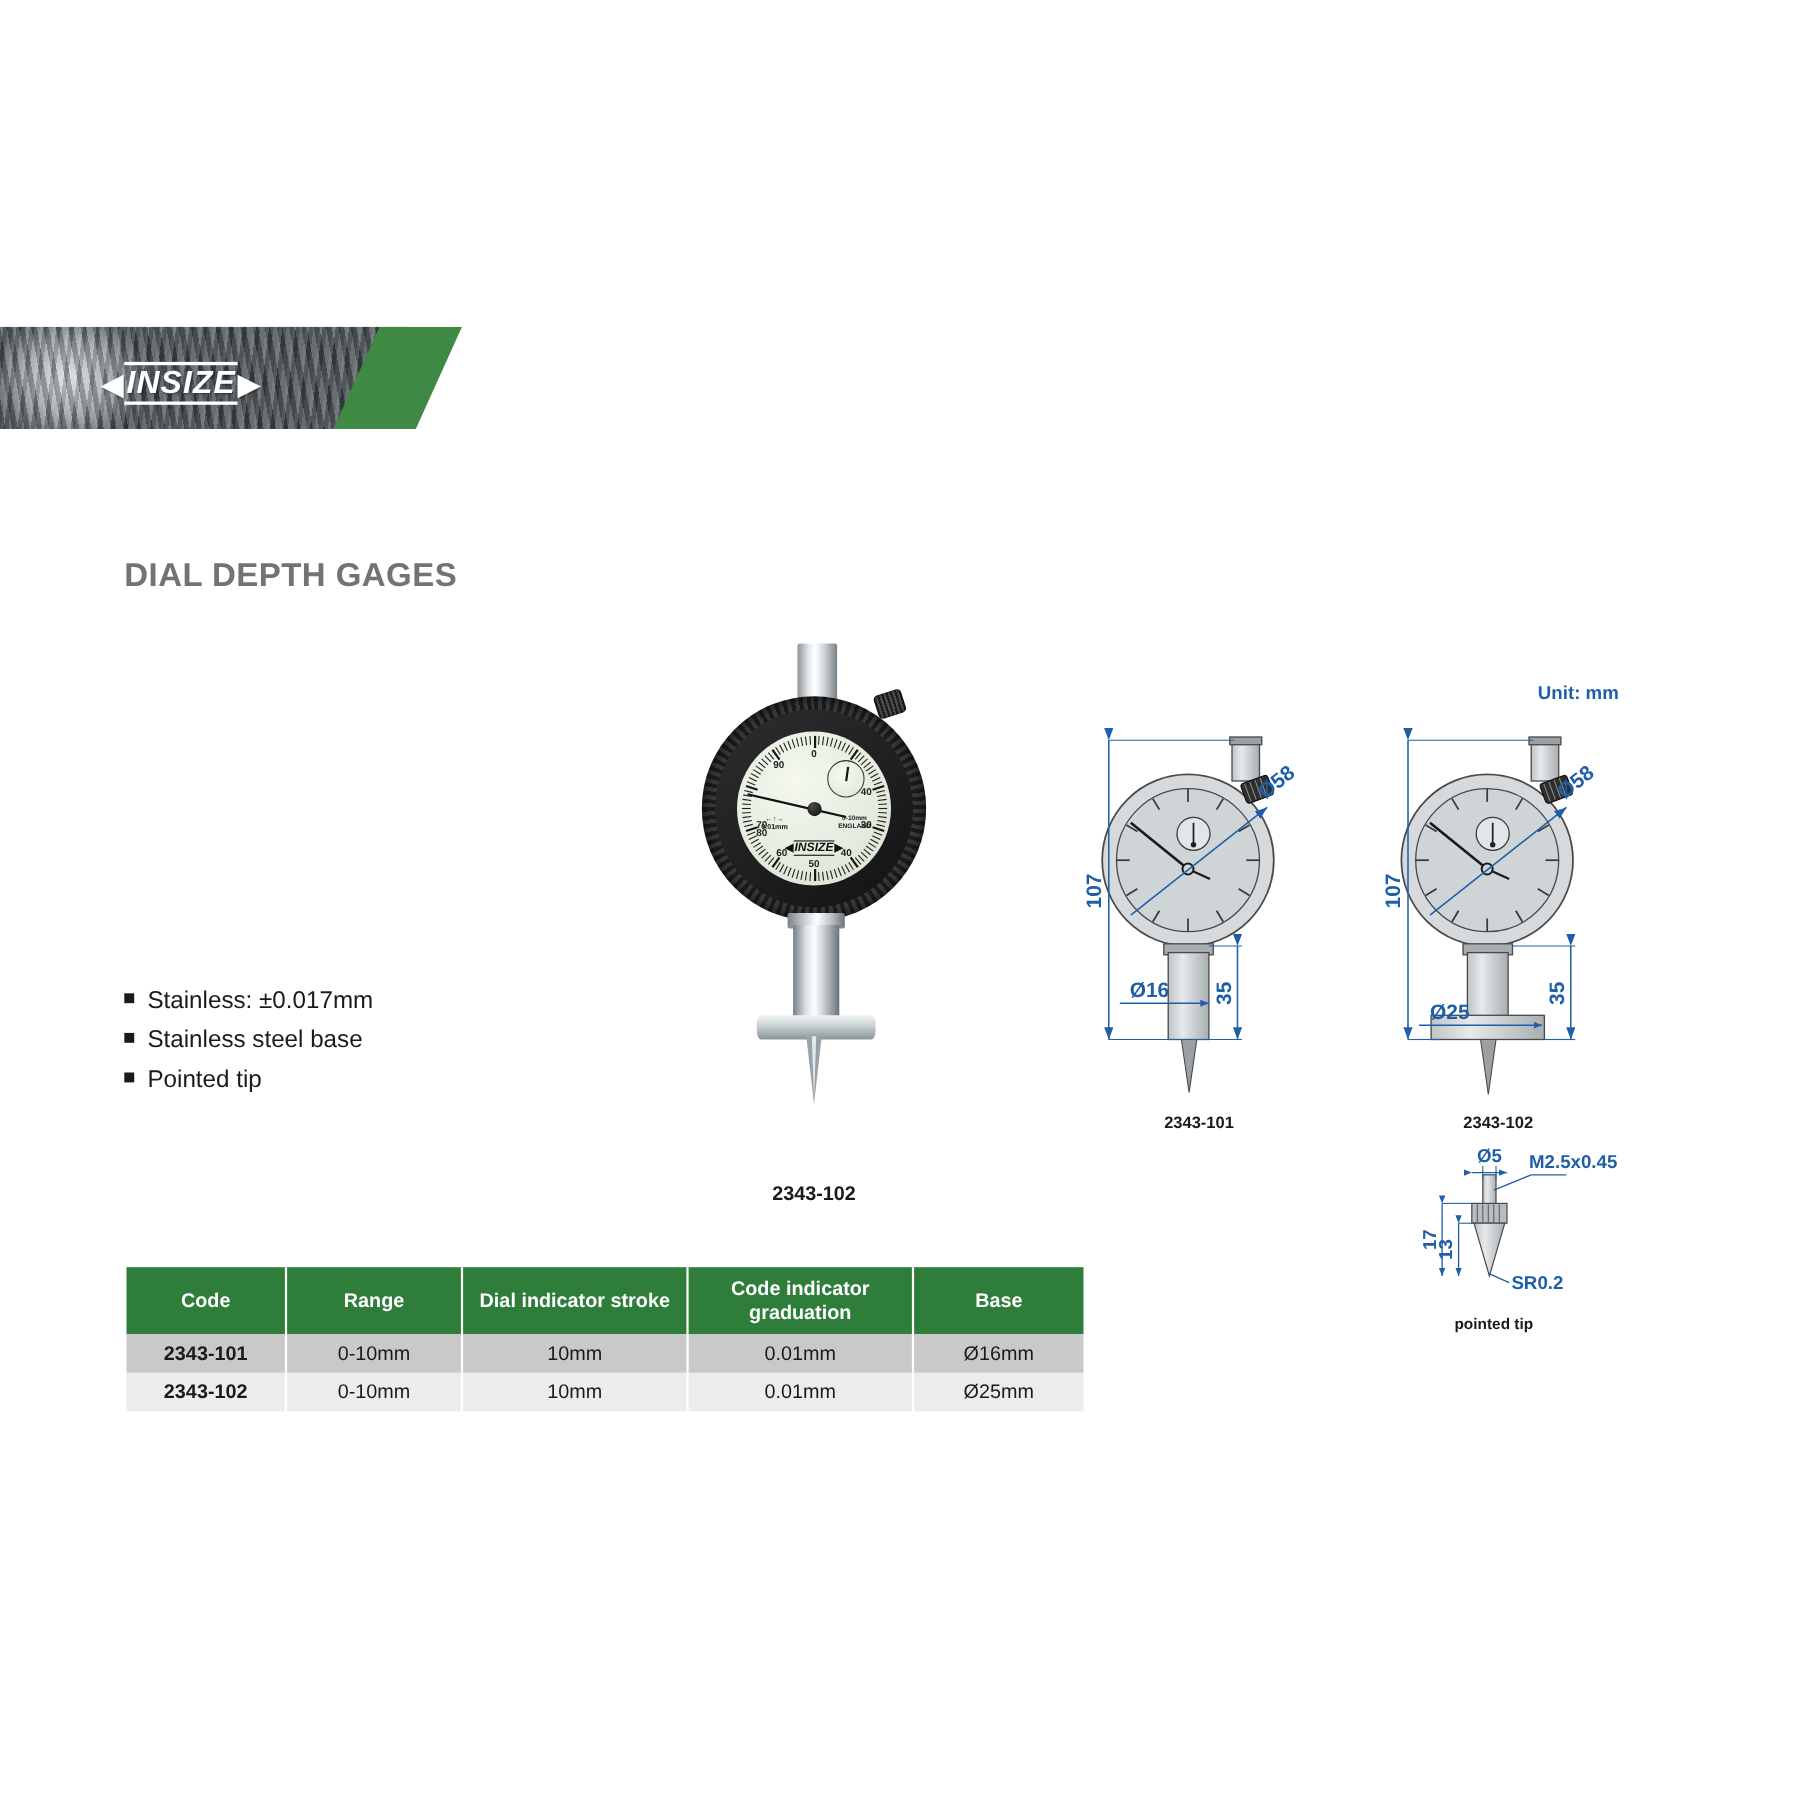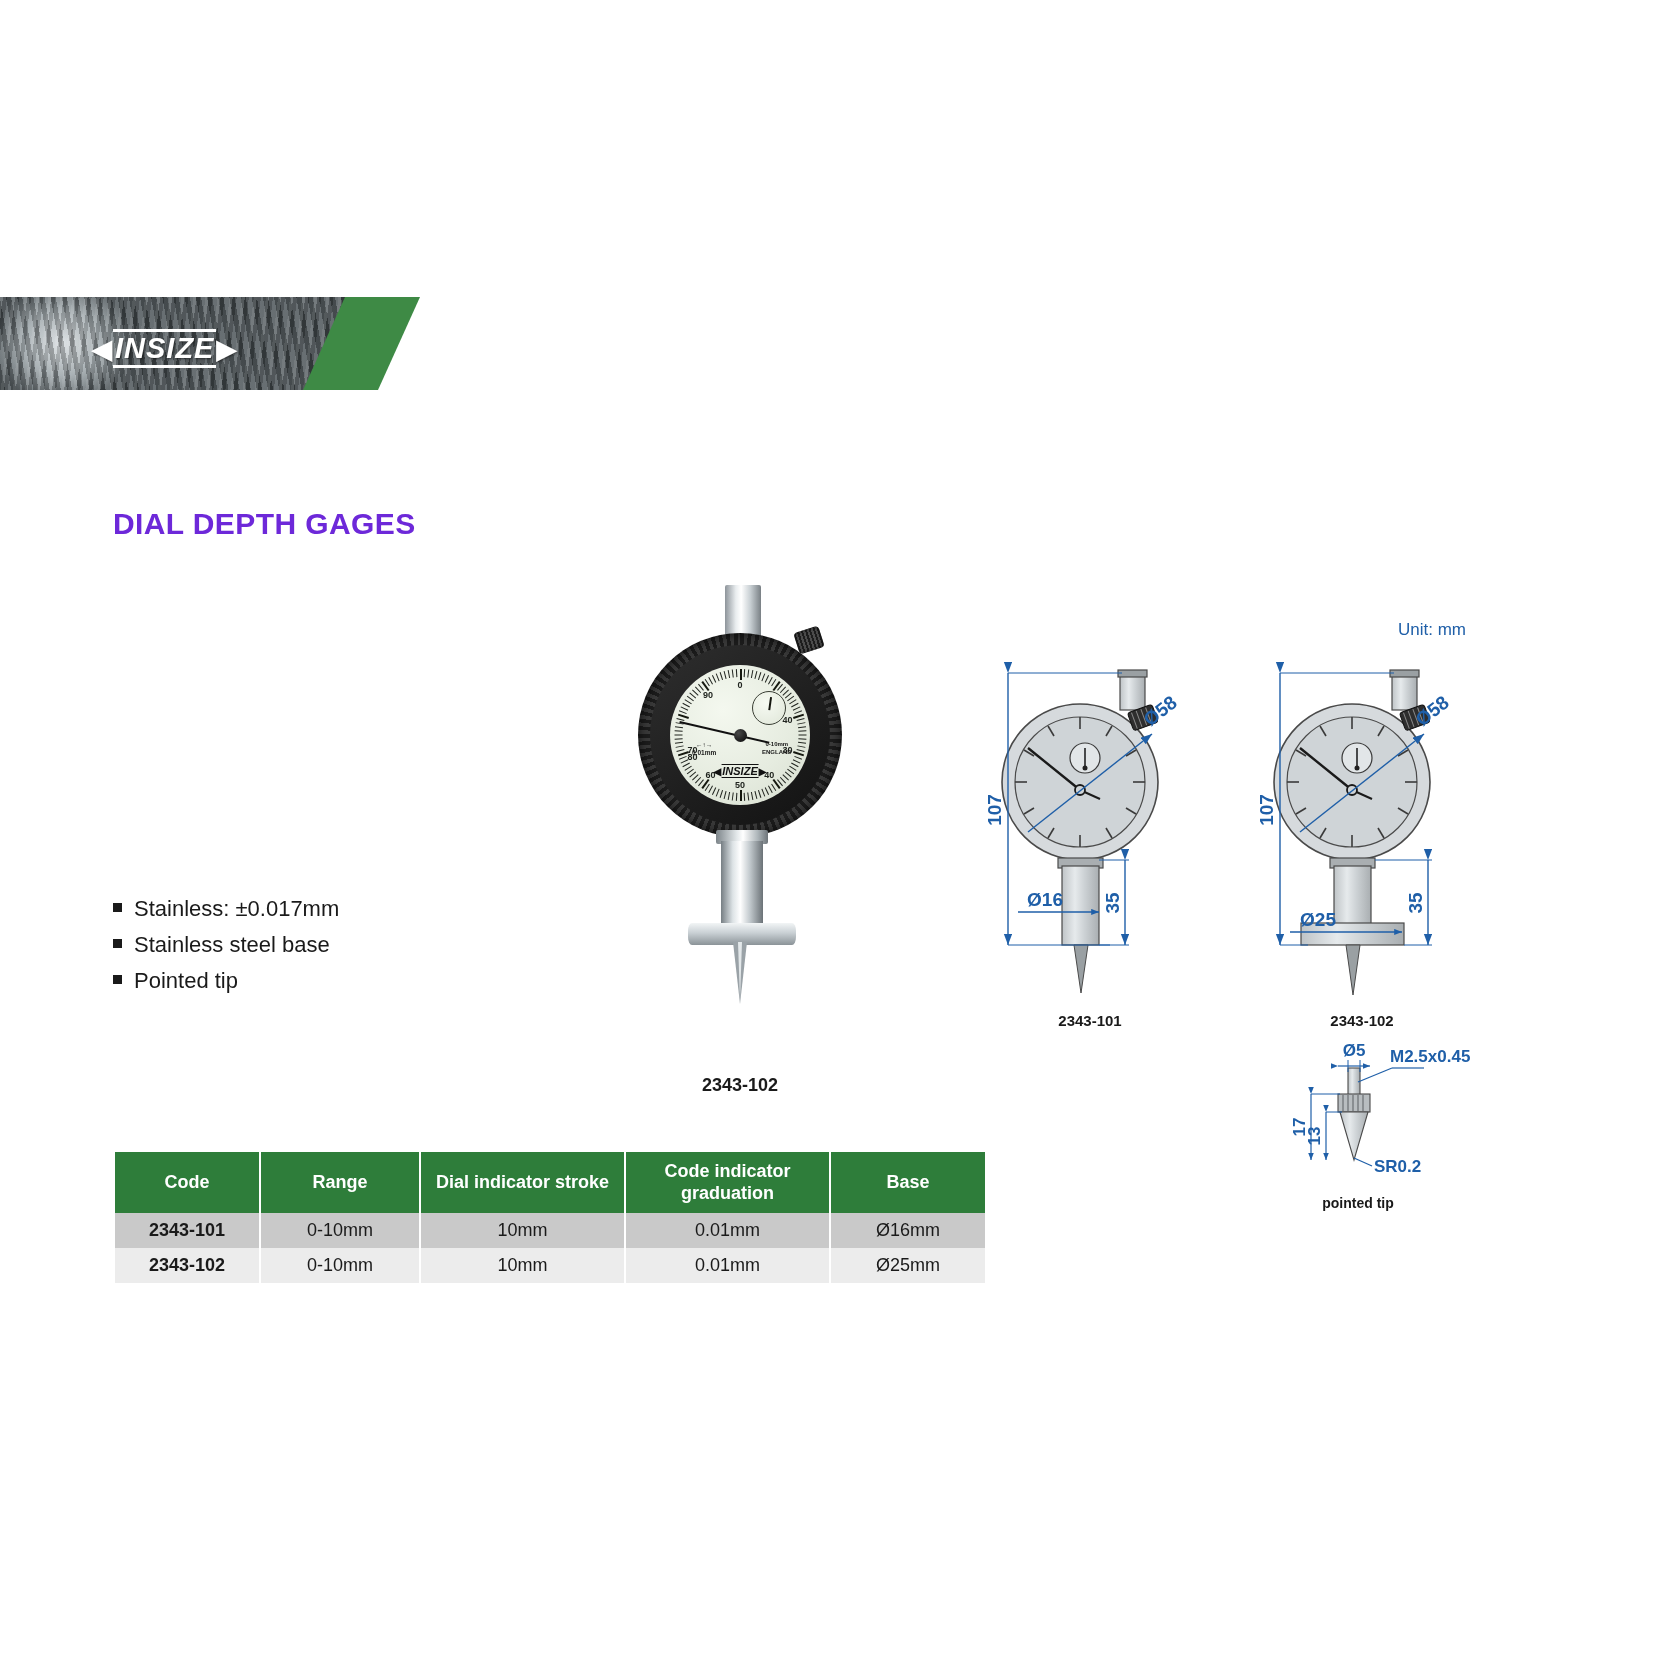--- a/index.html
+++ b/index.html
@@ -60,21 +60,21 @@
     border-bottom: 3px solid #fff;
   }
 
   
   #page-title {
     position: absolute;
     left: 113px; top: 487px;
     font-size: 30px;
     font-weight: bold;
     letter-spacing: .4px;
-    color: #6d28d9;
+    color: #737373;
   }
 
   
   #feature-list {
     position: absolute;
     left: 113px; top: 896px;
     list-style: none;
     margin: 0; padding: 0;
   }
   #feature-list li {
@@ -262,21 +262,21 @@
     color: #1a1a1a;
   }
 
   
   #drawings { position: absolute; left: 0; top: 0; width: 1654px; height: 1654px; pointer-events: none; }
   #unit-label {
     position: absolute;
     left: 1398px; top: 620px;
     font-size: 17px;
     color: #1f5fa8;
-    font-weight: normal;
+    font-weight: bold;
   }
   .draw-caption {
     position: absolute;
     font-size: 15px;
     font-weight: bold;
     color: #1a1a1a;
     text-align: center;
     width: 200px;
   }
   #caption-101 { left: 990px; top: 1012px; }

